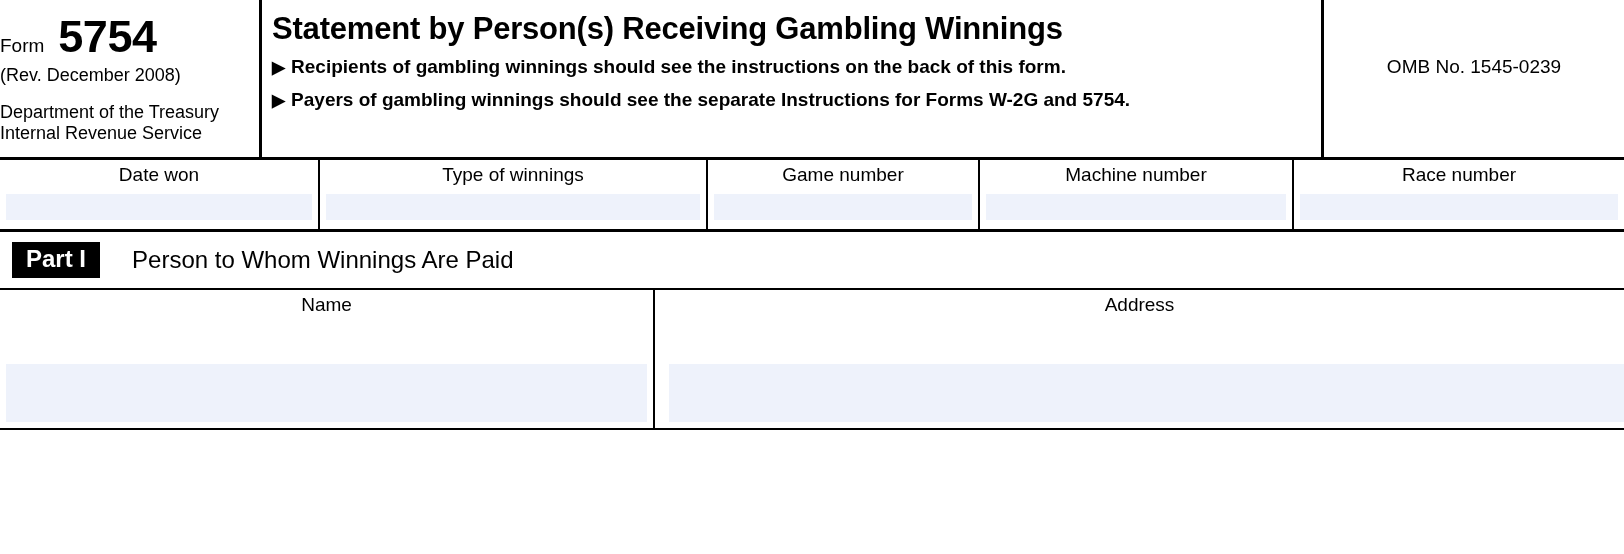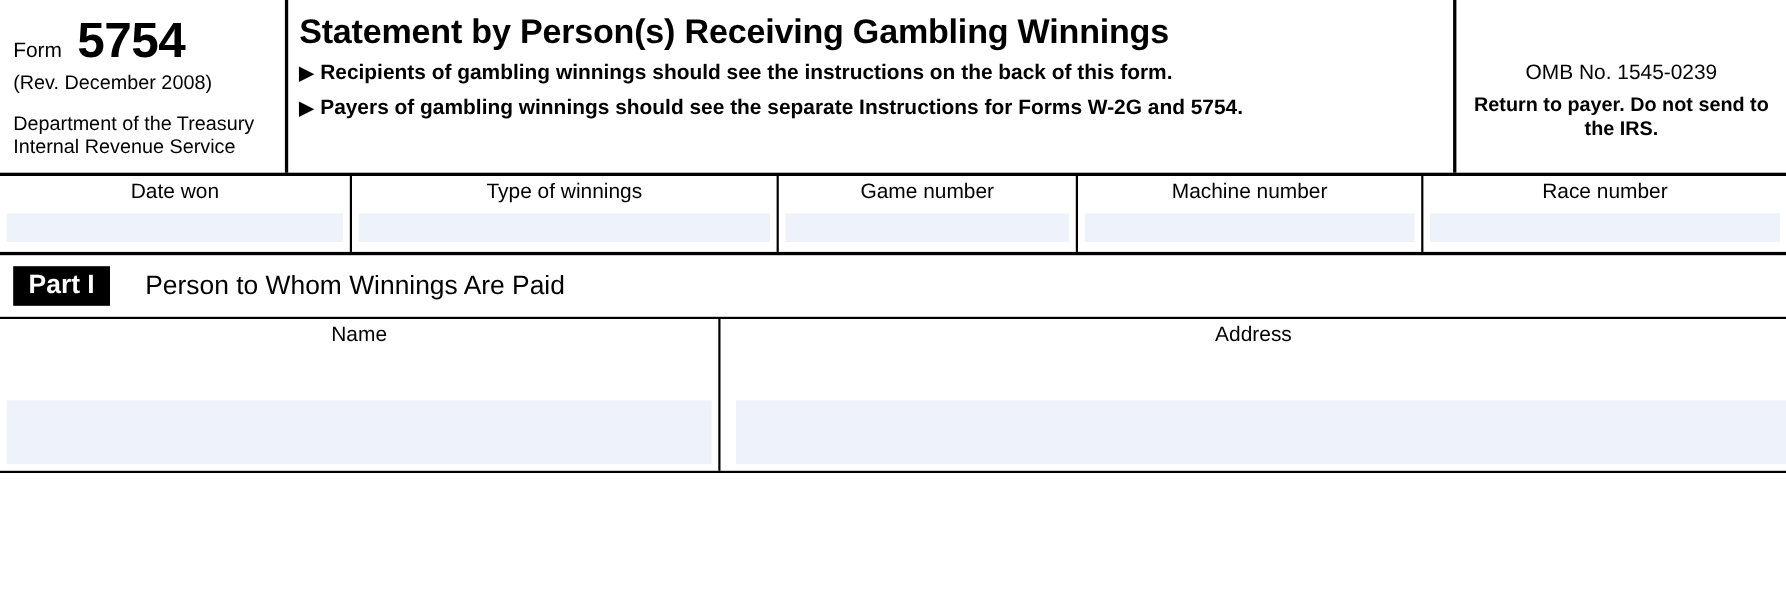--- a/index.html
+++ b/index.html
@@ -23,21 +23,21 @@
 
   
   .header {
     display: flex;
     align-items: stretch;
     height: 160px;
     border-bottom: 3px solid #000;
   }
   .hdr-left {
     width: 262px;
-    padding: 14px 10px 6px 12px;
+    padding: 14px 10px 6px 0;
     border-right: 3px solid #000;
     display: flex;
     flex-direction: column;
     justify-content: flex-start;
   }
   .hdr-left-top {
     display: flex;
     align-items: baseline;
     gap: 14px;
   }
@@ -213,21 +213,20 @@
       <div class="bullet-line">
         <span class="tri">▶</span><span>Recipients of gambling winnings should see the instructions on the back of this form.</span>
       </div>
       <div class="bullet-line">
         <span class="tri">▶</span><span>Payers of gambling winnings should see the separate Instructions for Forms W-2G and 5754.</span>
       </div>
     </div>
 
     <div class="hdr-right">
       <div class="omb">OMB No. 1545-0239</div>
-      <div class="omb-note">Return to payer. Do not send to the IRS.</div>
     </div>
 
   </div>
 
   <div class="row toprow">
 
     <div class="cell" style="width:320px">
       <div class="cell-label">Date won</div>
       <input class="field" type="text" value="" style="">
     </div>

